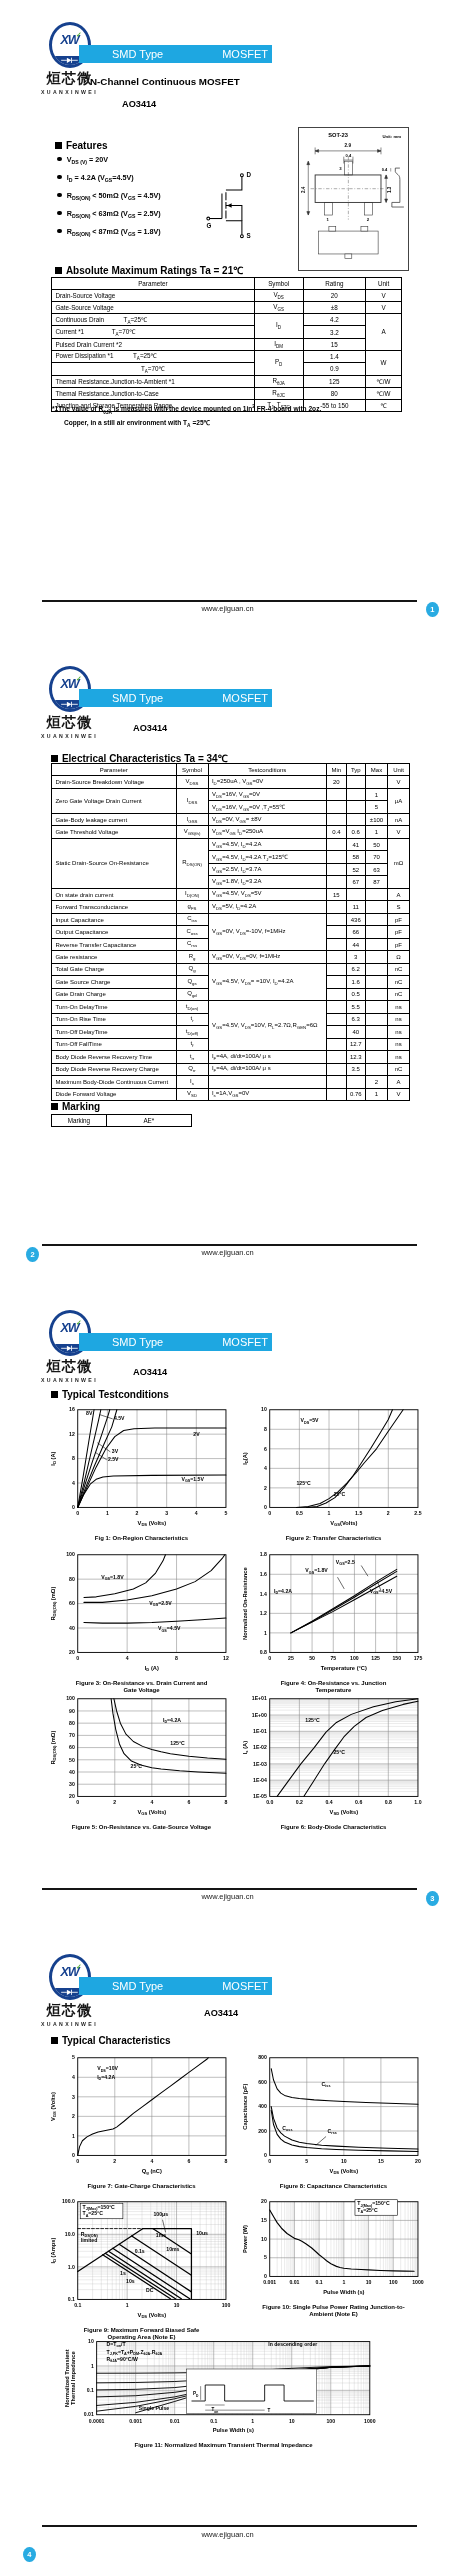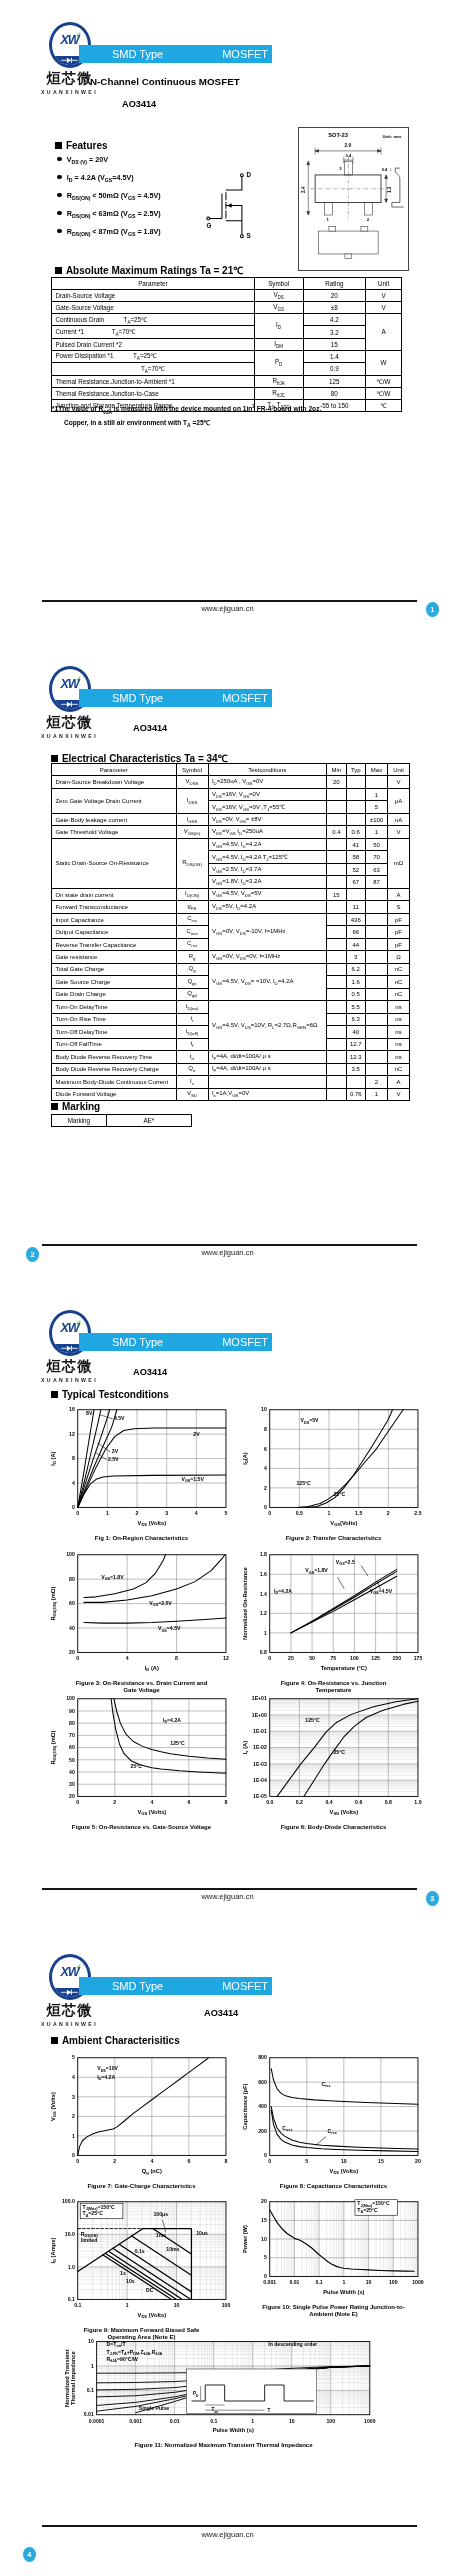--- a/index.html
+++ b/index.html
@@ -834,21 +834,21 @@
         </div>
       </div>
       <div class="cn">烜芯微</div>
       <div class="en">XUANXINWEI</div>
     </div>
     <div class="banner">
       <span class="bl">SMD Type</span>
       <span class="br">MOSFET</span>
     </div>
     <div class="part" style="left:204px;top:76px">AO3414</div>
-    <div class="sec-h" style="left:51px;top:103px"><span class="sq"></span><span>Ambient  Characterisitics</span></div>
+    <div class="sec-h" style="left:51px;top:103px"><span class="sq"></span><span>Typical  Characteristics</span></div>
 
     <div class="fig" style="left:49px;top:121px">
       <div class="plot">
           <svg viewBox="0 0 322 224" width="185" height="129">
             <line x1="114.5" y1="8" x2="114.5" y2="178" stroke="#8d8d8d" stroke-width="1"></line>
             <line x1="179" y1="8" x2="179" y2="178" stroke="#8d8d8d" stroke-width="1"></line>
             <line x1="243.5" y1="8" x2="243.5" y2="178" stroke="#8d8d8d" stroke-width="1"></line>
             <line x1="50" y1="144" x2="308" y2="144" stroke="#8d8d8d" stroke-width="1"></line>
             <line x1="50" y1="110" x2="308" y2="110" stroke="#8d8d8d" stroke-width="1"></line>
             <line x1="50" y1="76" x2="308" y2="76" stroke="#8d8d8d" stroke-width="1"></line>

